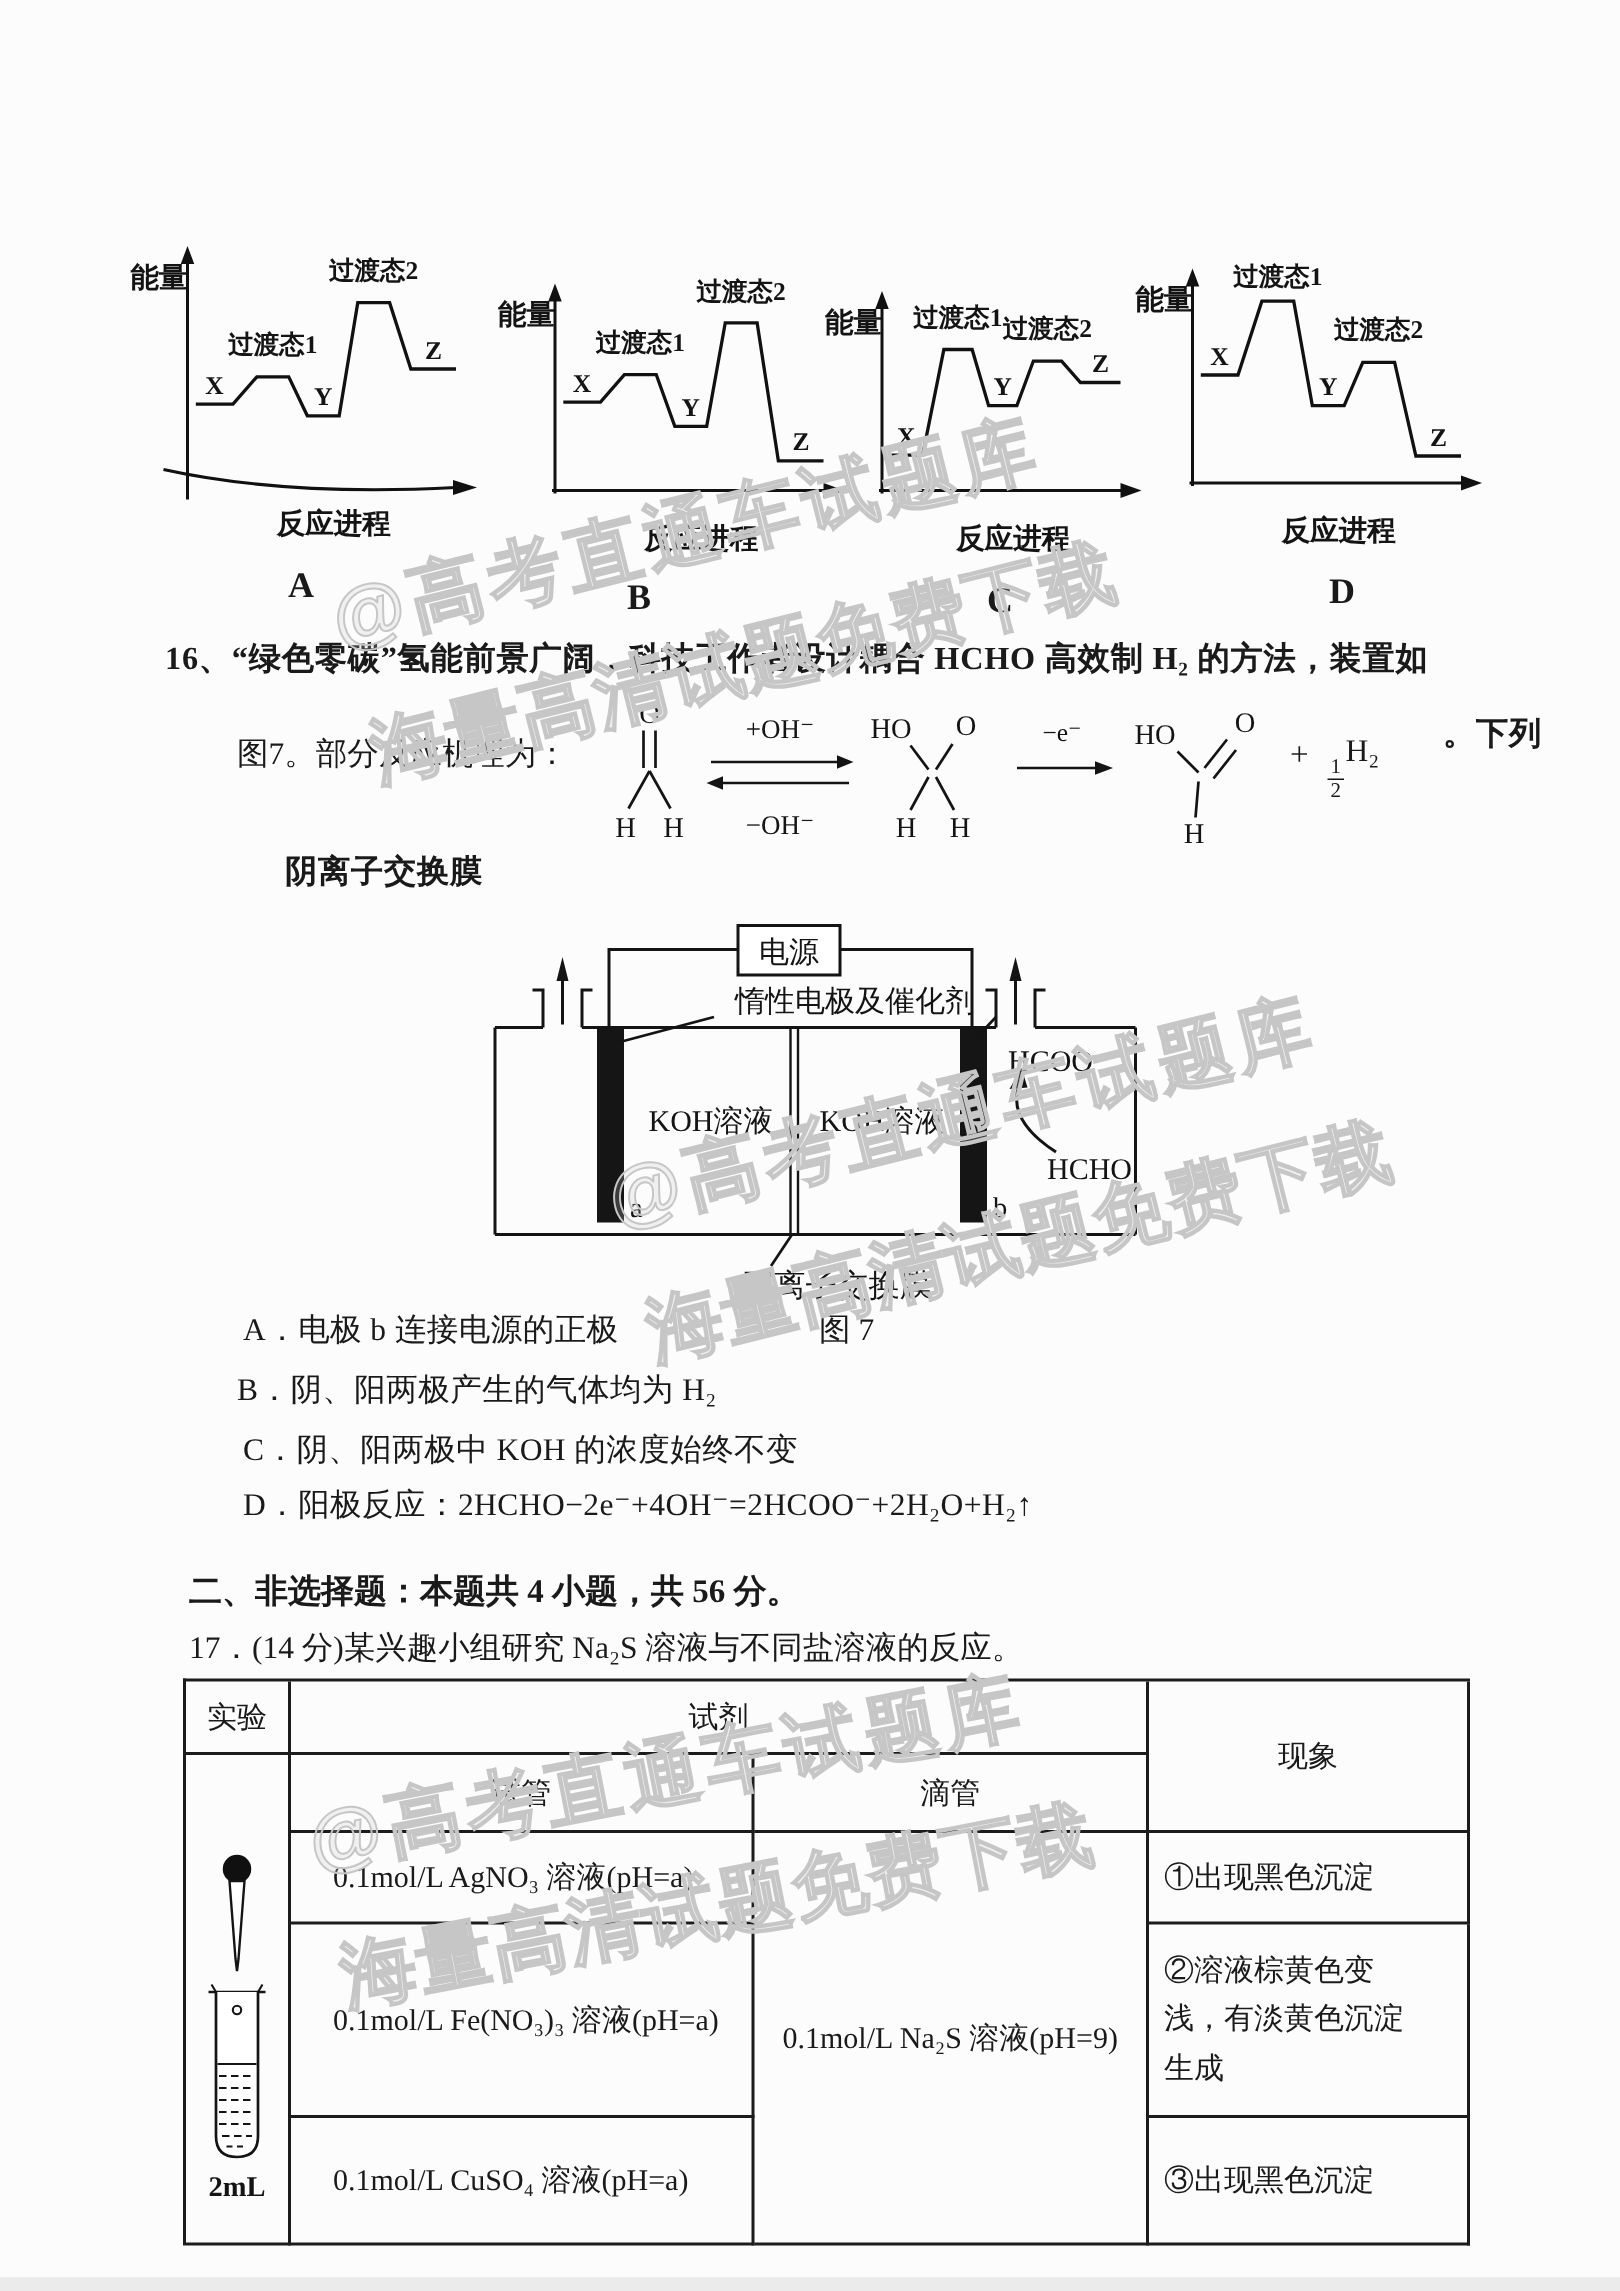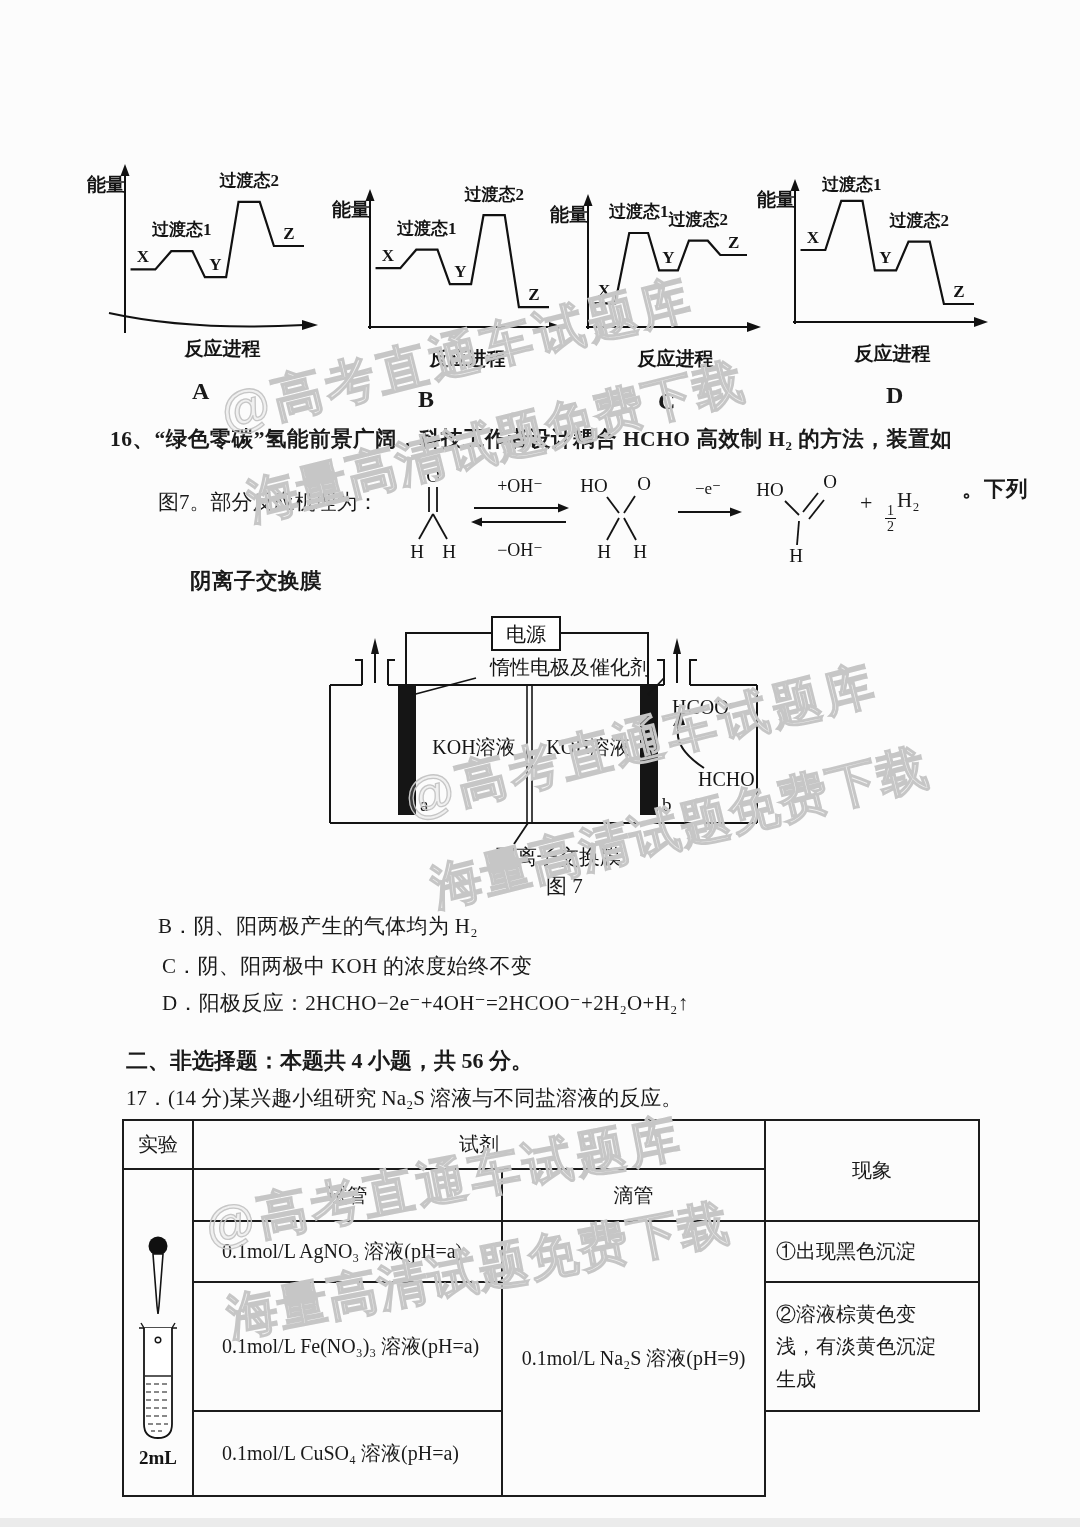--- a/index.html
+++ b/index.html
@@ -239,20 +239,21 @@
     <text x="380" y="176" font-size="20">HCHO</text>
     <path d="M 386 158 Q 352 136 362 112" fill="none" stroke="#141414" stroke-width="2"></path>
     <polygon points="355,116 367,115 363,102" fill="#141414"></polygon>
 
     <line x1="210" y1="213" x2="196" y2="234" stroke="#141414" stroke-width="1.8"></line>
     <text class="anch" x="240" y="254" font-size="21">阴离子交换膜</text>
   </svg>
 
   <div class="txt plain" style="left:546px;top:872px;">图 7</div>
 
+  <div class="txt opt" style="left:162px;top:872px;">A．电极 b 连接电源的正极</div>
   <div class="txt opt" style="left:158px;top:912px;">B．阴、阳两极产生的气体均为 H₂</div>
   <div class="txt opt" style="left:162px;top:952px;">C．阴、阳两极中 KOH 的浓度始终不变</div>
   <div class="txt opt" style="left:162px;top:989px;">D．阳极反应：2HCHO−2e⁻+4OH⁻=2HCOO⁻+2H₂O+H₂↑</div>
 
   <div class="txt" style="left:126px;top:1046px;font-size:22px;font-weight:700;">二、非选择题：本题共 4 小题，共 56 分。</div>
   <div class="txt plain" style="left:126px;top:1084px;">17．(14 分)某兴趣小组研究 Na₂S 溶液与不同盐溶液的反应。</div>
 
   <div class="tbl">
     <div class="tc center c-exp">实验</div>
     <div class="tc center c-reagent">试剂</div>
@@ -282,16 +283,17 @@
     </div>
 
     <div class="tc c-t1 tube-cell">0.1mol/L AgNO₃ 溶液(pH=a)</div>
     <div class="tc center c-na2s">0.1mol/L Na₂S 溶液(pH=9)</div>
     <div class="tc c-p1 phen-cell">①出现黑色沉淀</div>
     <div class="tc c-t2 tube-cell">0.1mol/L Fe(NO₃)₃ 溶液(pH=a)</div>
     <div class="tc c-p2 phen-cell">
         <div>②溶液棕黄色变浅，有淡黄色沉淀生成</div>
       </div>
     <div class="tc c-t3 tube-cell">0.1mol/L CuSO₄ 溶液(pH=a)</div>
+    <div class="tc c-p3 phen-cell">③出现黑色沉淀</div>
   </div>
 
   <div class="bottom-bar"></div>
 </div>
 
 </body></html>

